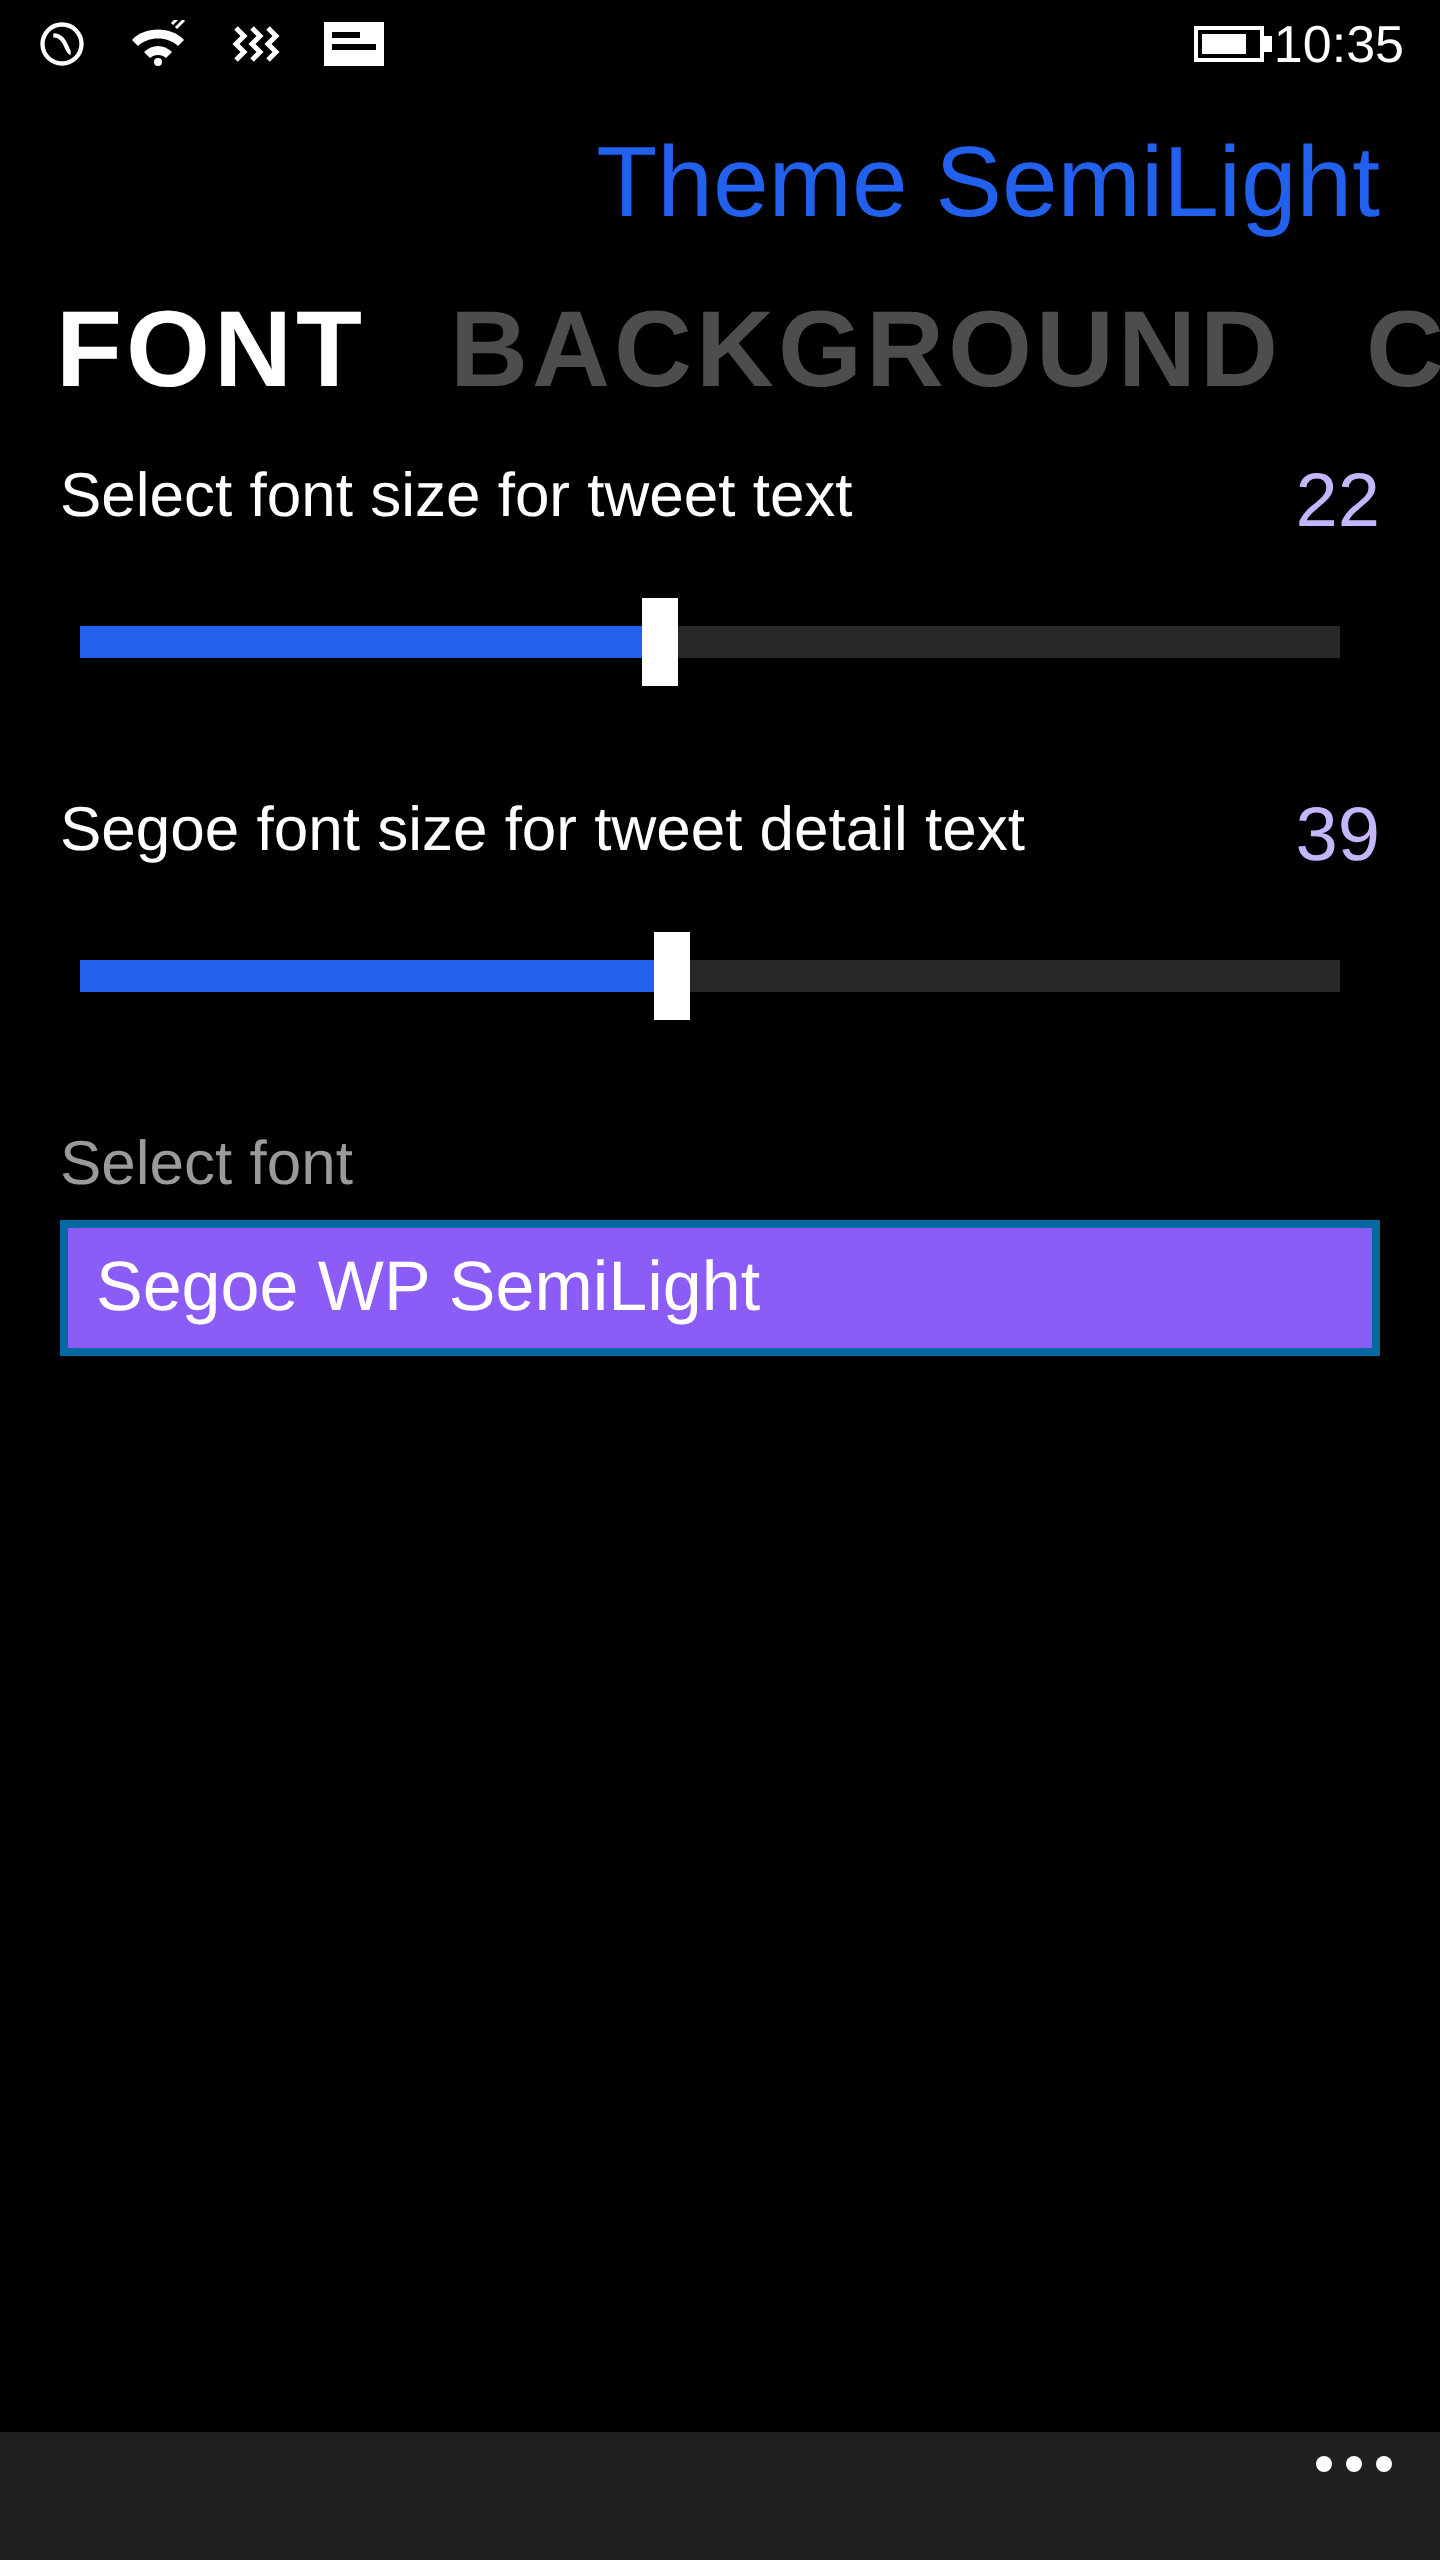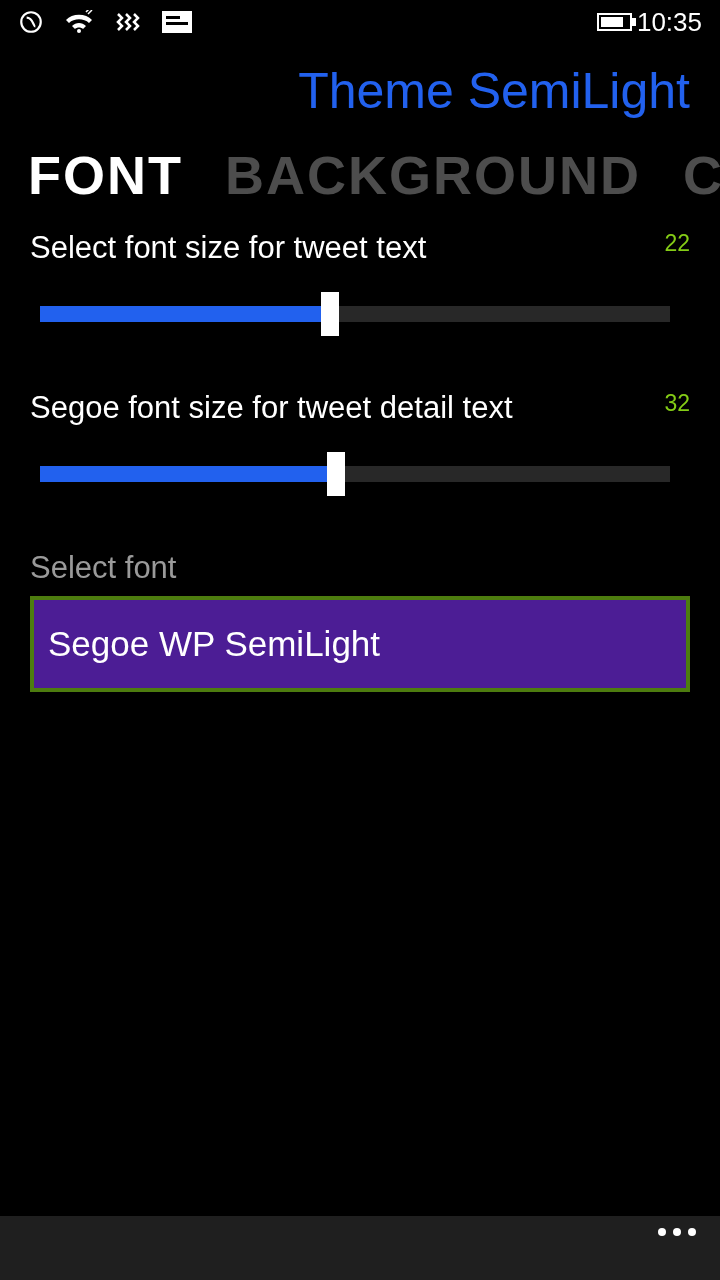--- a/index.html
+++ b/index.html
@@ -81,23 +81,23 @@
       justify-content: space-between;
       align-items: flex-start;
       margin-bottom: 30px;
     }
     .slider-label {
       font-size: 31px;
       font-weight: 300;
       color: #fff;
     }
     .slider-value {
-      font-size: 23px;
-      font-weight: 300;
-      color: #84cc16;
+      font-size: 38px;
+      font-weight: 300;
+      color: #c4b5fd;
     }
     .slider-track-wrap {
       position: relative;
       height: 36px;
       display: flex;
       align-items: center;
       padding-left: 10px;
     }
     .slider-track {
       position: relative;
@@ -124,26 +124,26 @@
     .select-font-block {
       margin-top: 46px;
     }
     .select-label {
       font-size: 31px;
       font-weight: 300;
       color: #9a9a9a;
       margin-bottom: 10px;
     }
     .select-box {
-      border: 4px solid #4d7c0f;
-      padding: 24px 14px;
+      border: 4px solid #0369a1;
+      padding: 10px 14px;
       font-size: 35px;
       font-weight: 300;
       color: #fff;
-      background: #4c1d95;
+      background: #8b5cf6;
       margin-top: 2px;
     }
     
     .app-bar {
       position: absolute;
       bottom: 0;
       left: 0;
       right: 0;
       height: 64px;
       background: #1f1f1f;
@@ -228,21 +228,21 @@
       <div class="slider-track">
         <div class="slider-fill" style="width:46%"></div>
         <div class="slider-thumb" style="left:46%"></div>
       </div>
     </div>
   </div>
 
   <div class="slider-block">
     <div class="slider-label-row">
       <span class="slider-label">Segoe font size for tweet detail text</span>
-      <span class="slider-value">32</span>
+      <span class="slider-value">39</span>
     </div>
     <div class="slider-track-wrap">
       <div class="slider-track">
         <div class="slider-fill" style="width:47%"></div>
         <div class="slider-thumb" style="left:47%"></div>
       </div>
     </div>
   </div>
 
   <div class="select-font-block">

